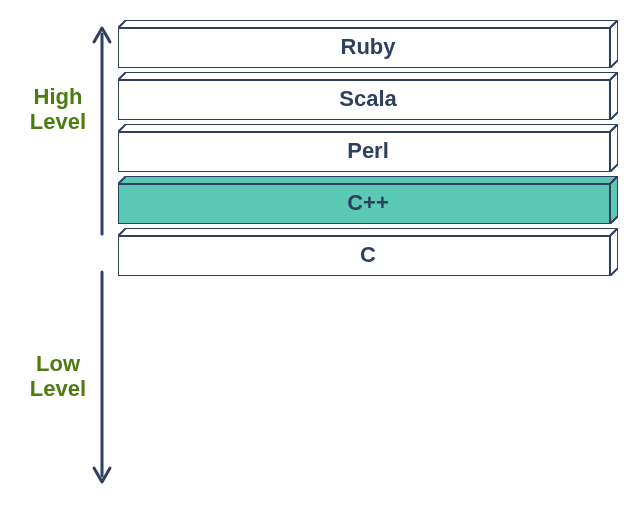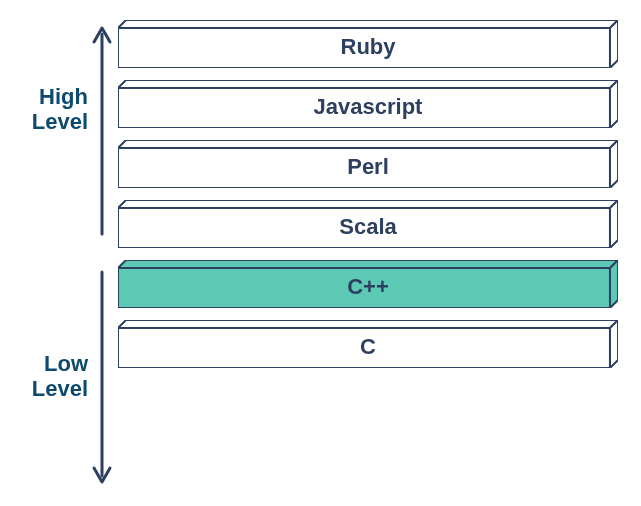--- a/index.html
+++ b/index.html
@@ -27,34 +27,33 @@
     position: relative;
     height: 470px;
     text-align: center;
   }
   .labels .lbl {
     position: absolute;
     width: 60px;
     font-size: 22px;
     font-weight: 600;
     line-height: 1.15;
-    color: #0c4a6e;
-    text-align: right;
+    color: #4d7c0f;
   }
   .arrow-col {
     width: 30px;
     flex: 0 0 30px;
     position: relative;
     height: 470px;
   }
   .stack {
     flex: 1 1 auto;
     display: flex;
     flex-direction: column;
-    gap: 12px;
+    gap: 4px;
   }
   .block {
     position: relative;
     height: 48px;
   }
   .block svg {
     display: block;
     width: 100%;
     height: 100%;
   }
@@ -120,43 +119,32 @@
       </div>
       <div class="block">
   <svg viewBox="0 0 498 48" preserveAspectRatio="none">
 
     <polygon points="8,0 498,0 490,8 0,8" fill="#ffffff" stroke="#2e4060" stroke-width="2" stroke-linejoin="round"></polygon>
 
     <polygon points="498,0 498,40 490,48 490,8" fill="#ffffff" stroke="#2e4060" stroke-width="2" stroke-linejoin="round"></polygon>
 
     <polygon points="0,8 490,8 490,48 0,48" fill="#ffffff" stroke="#2e4060" stroke-width="2" stroke-linejoin="round"></polygon>
   </svg>
-        <div class="label">Javascript</div>
+        <div class="label">Scala</div>
       </div>
       <div class="block">
   <svg viewBox="0 0 498 48" preserveAspectRatio="none">
 
     <polygon points="8,0 498,0 490,8 0,8" fill="#ffffff" stroke="#2e4060" stroke-width="2" stroke-linejoin="round"></polygon>
 
     <polygon points="498,0 498,40 490,48 490,8" fill="#ffffff" stroke="#2e4060" stroke-width="2" stroke-linejoin="round"></polygon>
 
     <polygon points="0,8 490,8 490,48 0,48" fill="#ffffff" stroke="#2e4060" stroke-width="2" stroke-linejoin="round"></polygon>
   </svg>
         <div class="label">Perl</div>
-      </div>
-      <div class="block">
-  <svg viewBox="0 0 498 48" preserveAspectRatio="none">
-
-    <polygon points="8,0 498,0 490,8 0,8" fill="#ffffff" stroke="#2e4060" stroke-width="2" stroke-linejoin="round"></polygon>
-
-    <polygon points="498,0 498,40 490,48 490,8" fill="#ffffff" stroke="#2e4060" stroke-width="2" stroke-linejoin="round"></polygon>
-
-    <polygon points="0,8 490,8 490,48 0,48" fill="#ffffff" stroke="#2e4060" stroke-width="2" stroke-linejoin="round"></polygon>
-  </svg>
-        <div class="label">Scala</div>
       </div>
       <div class="block">
   <svg viewBox="0 0 498 48" preserveAspectRatio="none">
 
     <polygon points="8,0 498,0 490,8 0,8" fill="#5cc9b5" stroke="#2e4060" stroke-width="2" stroke-linejoin="round"></polygon>
 
     <polygon points="498,0 498,40 490,48 490,8" fill="#5cc9b5" stroke="#2e4060" stroke-width="2" stroke-linejoin="round"></polygon>
 
     <polygon points="0,8 490,8 490,48 0,48" fill="#5cc9b5" stroke="#2e4060" stroke-width="2" stroke-linejoin="round"></polygon>
   </svg>

